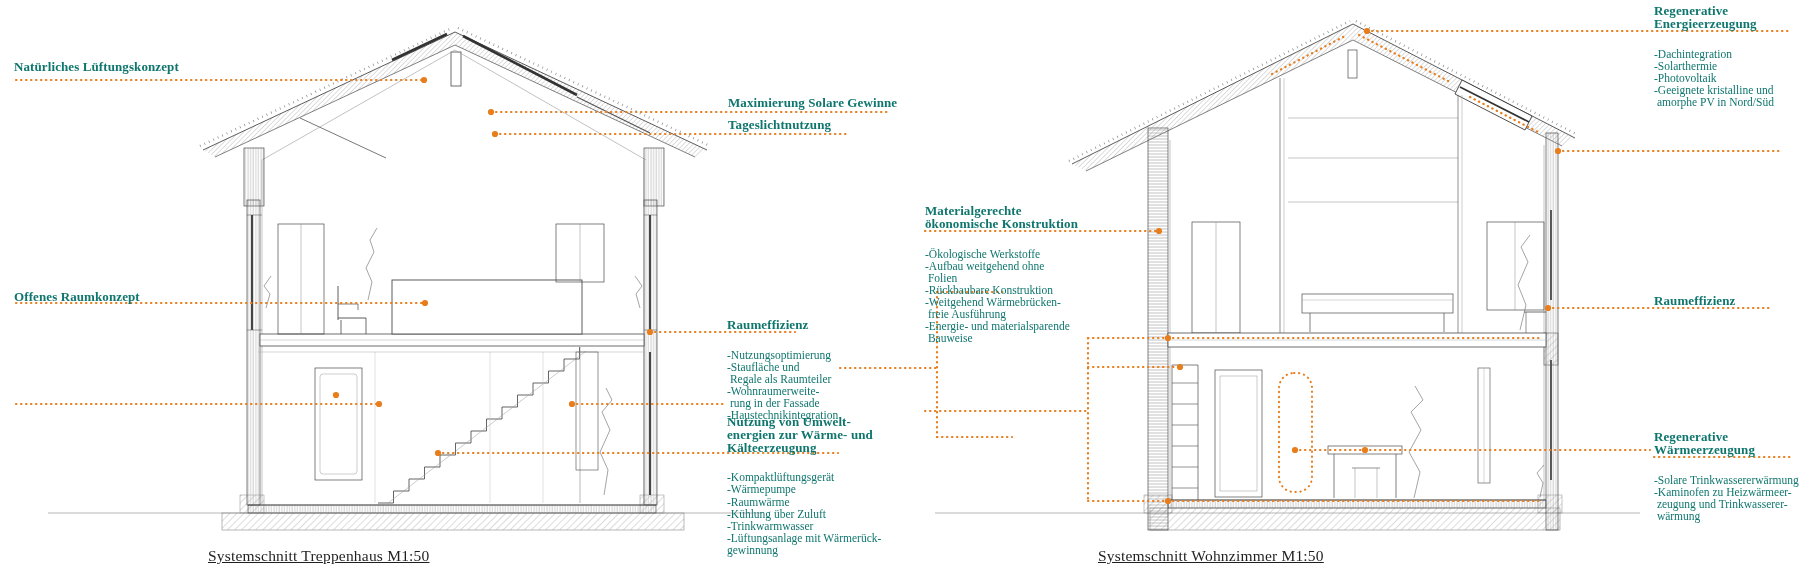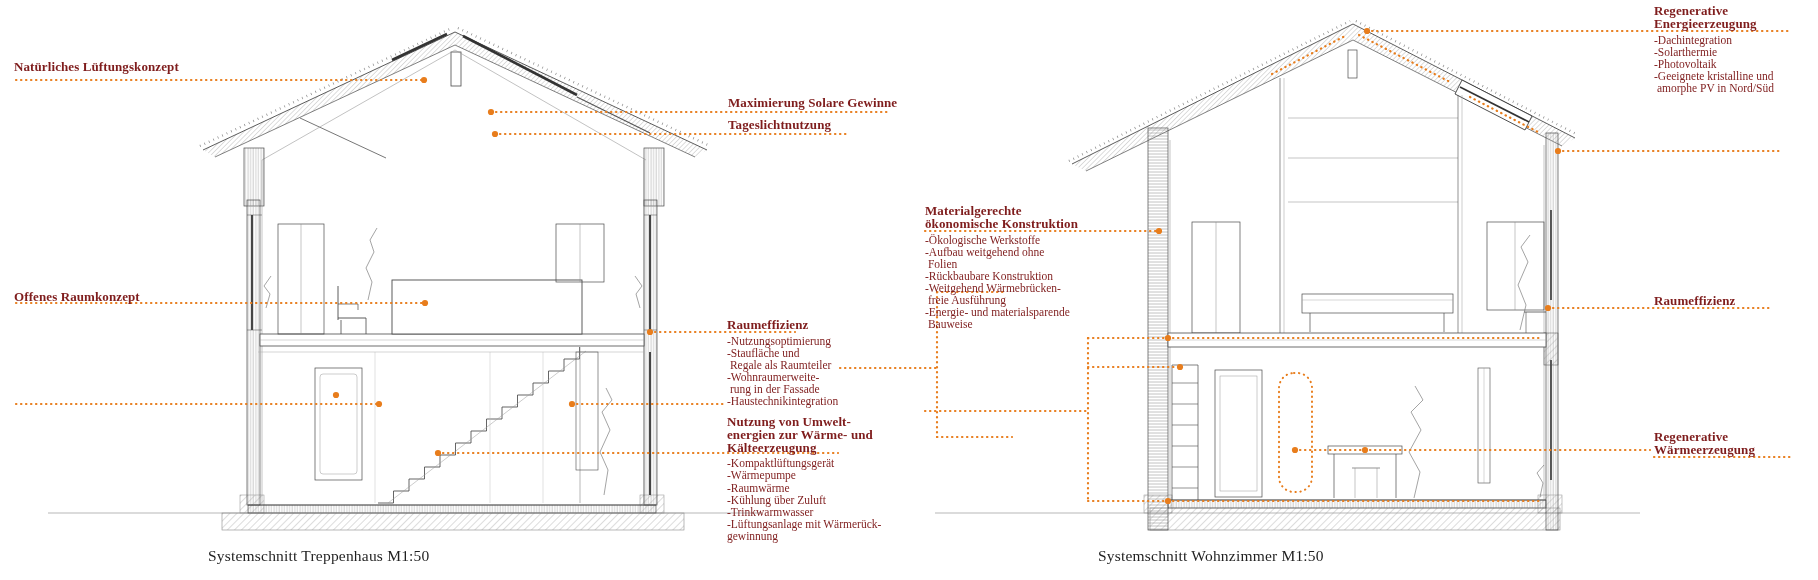--- a/index.html
+++ b/index.html
@@ -1,23 +1,23 @@
 <!DOCTYPE html>
 <html><head>
 <meta charset="utf-8">
 <style>
   html,body{margin:0;padding:0;background:#fff;}
   .stage{position:relative;width:1818px;height:580px;background:#ffffff;overflow:hidden;
          font-family:"Liberation Serif",serif;}
   svg.linework{position:absolute;left:0;top:0;}
-  .ann{position:absolute;color:#7f1d1d;}
+  .ann{position:absolute;color:#0f766e;}
   .ann-title{font:700 13px/12.8px "Liberation Serif",serif;white-space:pre-line;letter-spacing:.1px;}
-  .ann-items{margin-top:3px;}
+  .ann-items{margin-top:17px;}
   .ann-line{font:400 11.5px/12.1px "Liberation Serif",serif;white-space:pre;}
-  .caption{position:absolute;font:400 15.5px/18px "Liberation Serif",serif;color:#1f1f1f;letter-spacing:.2px;}
+  .caption{position:absolute;font:400 15.5px/18px "Liberation Serif",serif;color:#1f1f1f;letter-spacing:.2px;text-decoration:underline;}
 </style>
 </head>
 <body>
 
 <div class="stage">
 
 <svg class="linework" width="1818" height="580" viewBox="0 0 1818 580">
   <defs>
     <pattern id="hatchD" width="5" height="5" patternUnits="userSpaceOnUse" patternTransform="rotate(45)">
       <line x1="0" y1="0" x2="0" y2="5" stroke="#9b9b9b" stroke-width="0.7"></line>
@@ -323,18 +323,24 @@
   </div>
 
 
   <div class="ann" style="left:1654px;top:295px">
     <div class="ann-title">Raumeffizienz</div>
   </div>
 
   <div class="ann" style="left:1654px;top:431px">
     <div class="ann-title">Regenerative
 Wärmeerzeugung</div>
+    <div class="ann-items">
+        <div class="ann-line">-Solare Trinkwassererwärmung</div>
+        <div class="ann-line">-Kaminofen zu Heizwärmeer-</div>
+        <div class="ann-line"> zeugung und Trinkwasserer-</div>
+        <div class="ann-line"> wärmung</div>
+      </div>
   </div>
 
   <div class="caption" style="left:208px;top:547px">Systemschnitt Treppenhaus M1:50</div>
   <div class="caption" style="left:1098px;top:547px">Systemschnitt Wohnzimmer M1:50</div>
 
 </div>
 
 </body></html>

